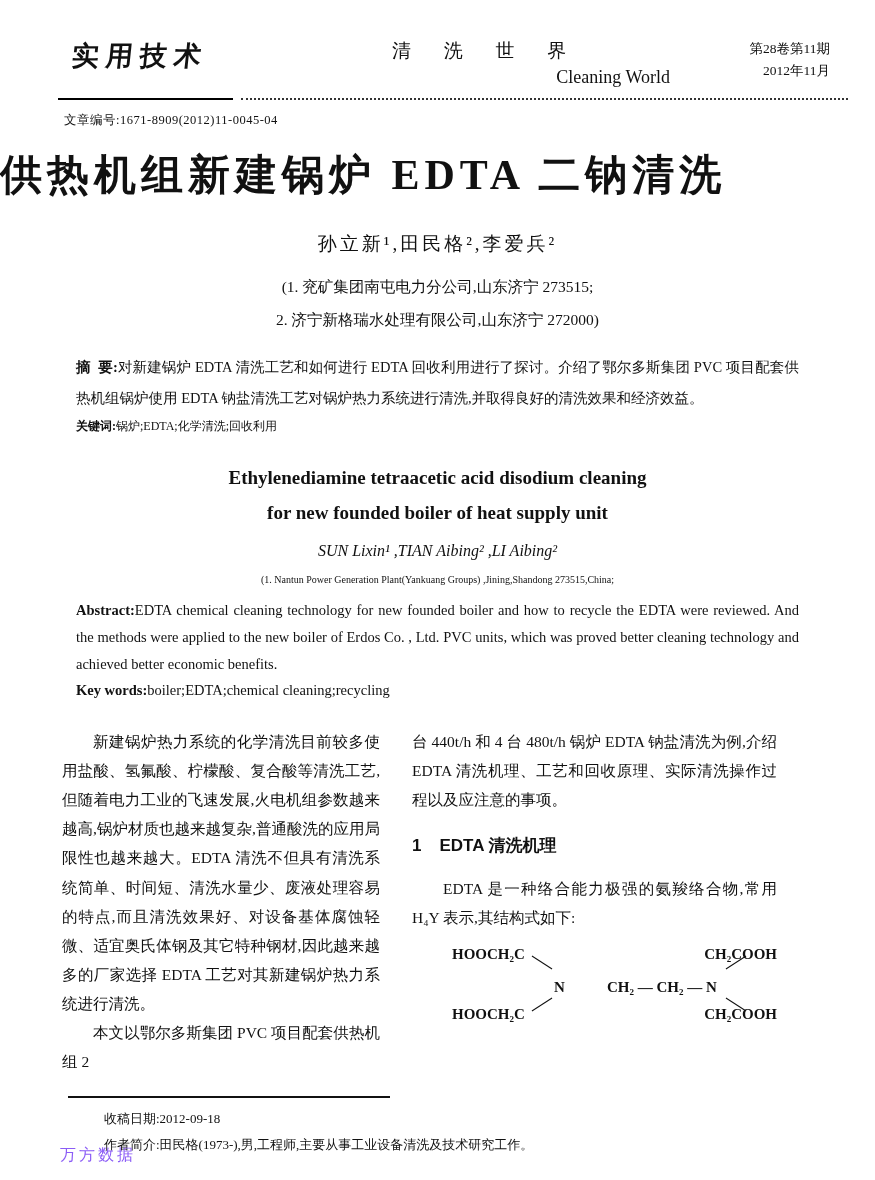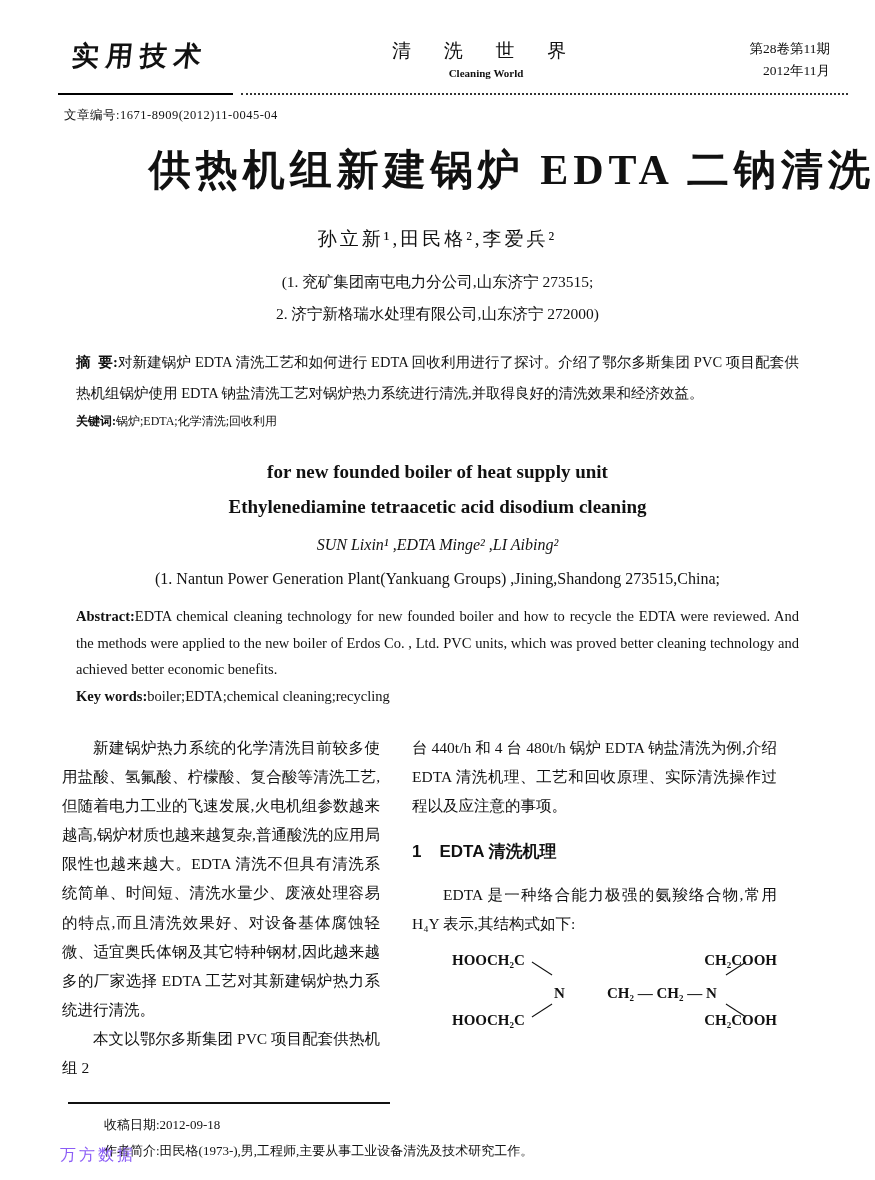--- a/index.html
+++ b/index.html
@@ -11,38 +11,38 @@
     color:#111;
     font-family:"Liberation Serif","DejaVu Serif",serif;
     overflow:hidden;
   }
   
   .hdr{display:flex;align-items:flex-start;padding:38px 45px 0 72px;}
   .hdr-left{width:230px;}
   .logo{font-size:27px;font-weight:bold;letter-spacing:7px;transform:skewX(-6deg);font-family:"Liberation Sans","DejaVu Sans",sans-serif;}
   .hdr-center{flex:1;text-align:center;}
   .journal-cn{font-size:19px;letter-spacing:14px;}
-  .journal-en{font-size:11px;font-weight:bold;margin-top:3px;}
+  .journal-en{font-size:18px;font-weight:normal;margin-top:3px;text-align:right;}
   .hdr-right{width:160px;text-align:right;font-size:13.5px;line-height:1.65;}
   .hdr-rule{display:flex;align-items:center;margin:10px 0 0 58px;width:790px;}
   .hdr-rule .solid{width:175px;border-top:2.5px solid #000;}
   .hdr-rule .dots{flex:1;border-top:2px dotted #333;margin-left:8px;}
   
   .article-no{margin:12px 0 0 64px;font-size:12.5px;letter-spacing:.5px;}
-  .title-cn{margin-top:18px;text-align:right;font-size:42px;font-weight:bold;letter-spacing:5px;padding-left:44px;}
+  .title-cn{margin-top:18px;text-align:left;font-size:42px;font-weight:bold;letter-spacing:5px;}
   .authors-cn{margin-top:28px;text-align:center;font-size:19px;letter-spacing:3px;}
   .affil-cn{margin-top:14px;text-align:center;font-size:15.5px;line-height:2.1;}
   
   .abs-cn{margin:16px 76px 0 76px;font-size:14.5px;line-height:2.15;text-align:justify;}
   .abs-cn .lbl,.kw .lbl{font-weight:bold;white-space:pre;}
   .kw{margin:0 76px;font-size:12px;line-height:2.1;}
   
   .title-en{margin-top:20px;text-align:center;font-size:19px;font-weight:bold;line-height:1.85;}
   .authors-en{margin-top:12px;text-align:center;font-size:16px;font-style:italic;}
-  .affil-en{margin-top:10px;text-align:center;font-size:16px;line-height:1.9;}
+  .affil-en{margin-top:10px;text-align:center;font-size:10px;line-height:1.9;}
   .abs-en{margin:8px 76px 0 76px;font-size:14.5px;line-height:1.85;text-align:justify;}
   .abs-en .lbl,.kw-en .lbl{font-weight:bold;}
   .kw-en{margin:0 76px;font-size:14.5px;line-height:1.9;}
   
   .cols{display:flex;gap:32px;margin:22px 98px 0 62px;}
   .col{flex:1;font-size:15.5px;line-height:1.88;text-align:justify;}
   .col p{margin:0;}
   .indent{text-indent:2em;}
   .sec-h{font-weight:bold;font-size:17px;margin:16px 0 12px 0;font-family:"Liberation Sans","DejaVu Sans",sans-serif;}
   .sec-h .num{margin-right:18px;}
@@ -93,24 +93,24 @@
   <div class="authors-cn">孙立新¹,田民格²,李爱兵²</div>
   <div class="affil-cn">
     <div>(1. 兖矿集团南屯电力分公司,山东济宁 273515;</div>
     <div>2. 济宁新格瑞水处理有限公司,山东济宁 272000)</div>
   </div>
 
   <p class="abs-cn"><span class="lbl">摘  要:</span><span>对新建锅炉 EDTA 清洗工艺和如何进行 EDTA 回收利用进行了探讨。介绍了鄂尔多斯集团 PVC 项目配套供热机组锅炉使用 EDTA 钠盐清洗工艺对锅炉热力系统进行清洗,并取得良好的清洗效果和经济效益。</span></p>
   <p class="kw"><span class="lbl">关键词:</span><span>锅炉;EDTA;化学清洗;回收利用</span></p>
 
   <div class="title-en">
+    <div>Ethylenediamine tetraacetic acid disodium cleaning</div>
     <div>for new founded boiler of heat supply unit</div>
-    <div>Ethylenediamine tetraacetic acid disodium cleaning</div>
   </div>
-  <div class="authors-en">SUN Lixin¹ ,EDTA Minge² ,LI Aibing²</div>
+  <div class="authors-en">SUN Lixin¹ ,TIAN Aibing² ,LI Aibing²</div>
   <div class="affil-en">
     <div>(1. Nantun Power Generation Plant(Yankuang Groups) ,Jining,Shandong 273515,China;</div>
   </div>
   <p class="abs-en"><span class="lbl">Abstract:</span><span>EDTA chemical cleaning technology for new founded boiler and how to recycle the EDTA were reviewed. And the methods were applied to the new boiler of Erdos Co. , Ltd. PVC units, which was proved better cleaning technology and achieved better economic benefits.</span></p>
   <p class="kw-en"><span class="lbl">Key words:</span><span>boiler;EDTA;chemical cleaning;recycling</span></p>
 
   <div class="cols">
     <div class="col">
       <p class="indent">新建锅炉热力系统的化学清洗目前较多使用盐酸、氢氟酸、柠檬酸、复合酸等清洗工艺,但随着电力工业的飞速发展,火电机组参数越来越高,锅炉材质也越来越复杂,普通酸洗的应用局限性也越来越大。EDTA 清洗不但具有清洗系统简单、时间短、清洗水量少、废液处理容易的特点,而且清洗效果好、对设备基体腐蚀轻微、适宜奥氏体钢及其它特种钢材,因此越来越多的厂家选择 EDTA 工艺对其新建锅炉热力系统进行清洗。</p>
       <p class="indent">本文以鄂尔多斯集团 PVC 项目配套供热机组 2</p>

